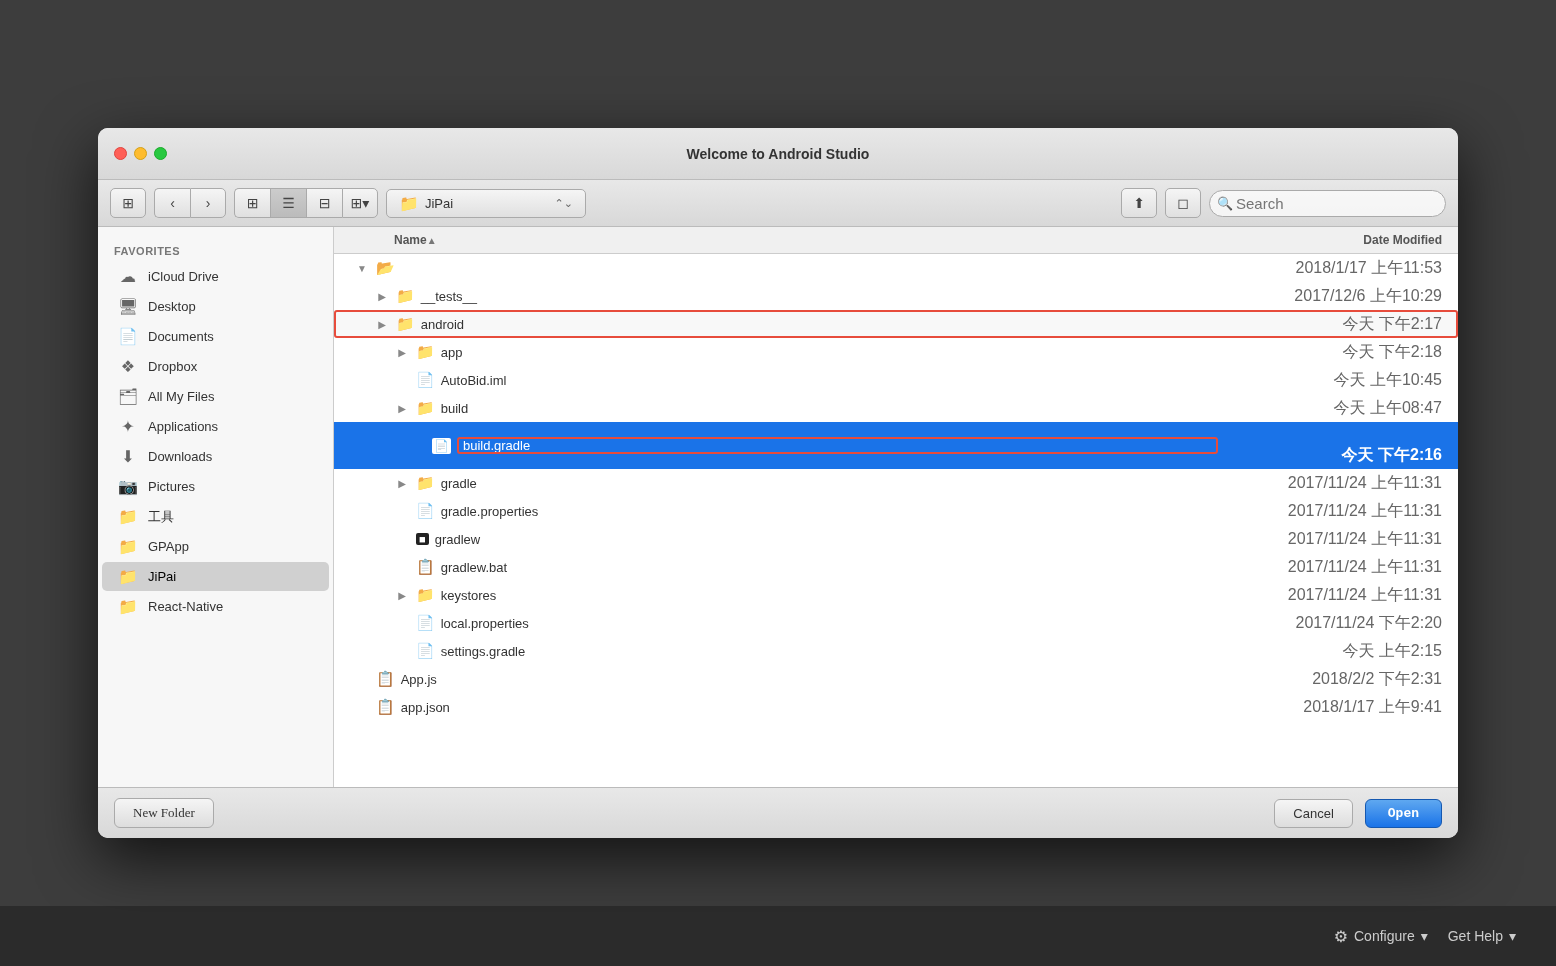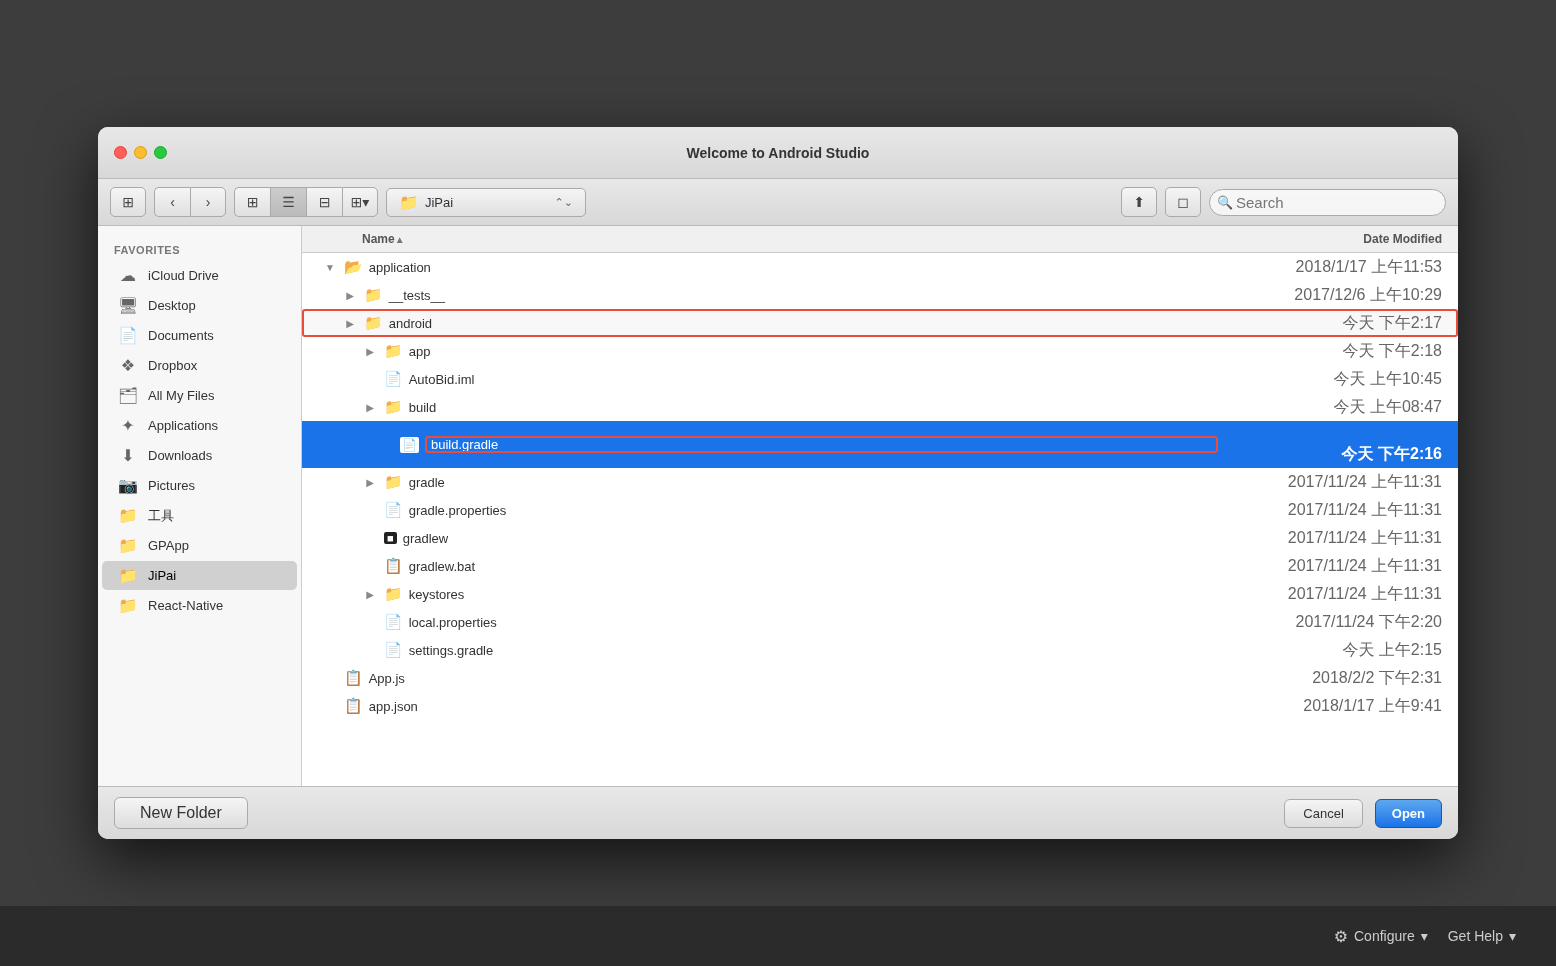--- a/index.html
+++ b/index.html
@@ -183,21 +183,21 @@
     }
 
     
     .main-content {
       display: flex;
       flex: 1;
       min-height: 560px;
     }
     
     .sidebar {
-      width: 204px;
+      width: 236px;
       background: #f7f7f7;
       border-right: 1px solid #ccc;
       padding: 12px 0;
       flex-shrink: 0;
     }
     .sidebar-section-title {
       font-size: 11px;
       font-weight: 700;
       color: #777;
       padding: 6px 16px 4px;
@@ -309,46 +309,46 @@
       border-top: 1px solid #bbb;
       padding: 10px 16px;
       display: flex;
       align-items: center;
       gap: 12px;
     }
     .new-folder-btn {
       background: linear-gradient(to bottom, #f5f5f5, #ddd);
       border: 1px solid #aaa;
       border-radius: 6px;
-      padding: 6px 25px;
-      font-size: 16px;
+      padding: 6px 18px;
+      font-size: 13px;
       color: #333;
       cursor: pointer;
-      font-family: Liberation Sans, sans-serif;
+      font-family: Liberation Serif, serif;
     }
     .bottom-spacer { flex: 1; }
     .cancel-btn {
       background: linear-gradient(to bottom, #f5f5f5, #ddd);
       border: 1px solid #aaa;
       border-radius: 6px;
       padding: 6px 18px;
       font-size: 13px;
       color: #333;
       cursor: pointer;
       font-family: inherit;
     }
     .open-btn {
       background: linear-gradient(to bottom, #5fa8f0, #1a73e8);
       border: 1px solid #1558b0;
       border-radius: 6px;
-      padding: 6px 16px;
+      padding: 6px 22px;
       font-size: 13px;
       color: #fff;
       cursor: pointer;
-      font-family: Liberation Sans, sans-serif;
+      font-family: Liberation Mono, monospace;
       font-weight: 600;
     }
     .highlight-border {
       outline: 2px solid #e74c3c;
       outline-offset: -2px;
       border-radius: 3px;
     }
   </style>
 </head>
 <body>
@@ -465,21 +465,20 @@
           </div>
           <div class="col-date">Date Modified</div>
         </div>
 
         <div class="file-rows">
 
           <div class="file-row">
             <div class="row-content indent-1">
               <span class="expand-arrow">▼</span>
               <span class="file-icon folder-icon-blue">📂</span>
-              <span class="file-name">application</span>
             </div>
             <div class="date-cell">2018/1/17 上午11:53</div>
           </div>
 
           <div class="file-row">
             <div class="row-content indent-2">
               <span class="expand-arrow">▶</span>
               <span class="file-icon folder-icon-blue">📁</span>
               <span class="file-name">__tests__</span>
             </div>

